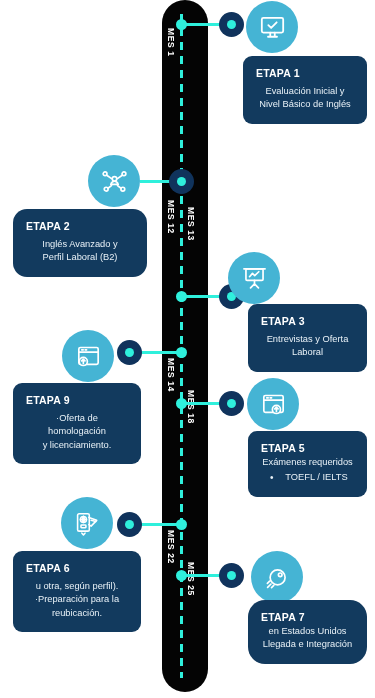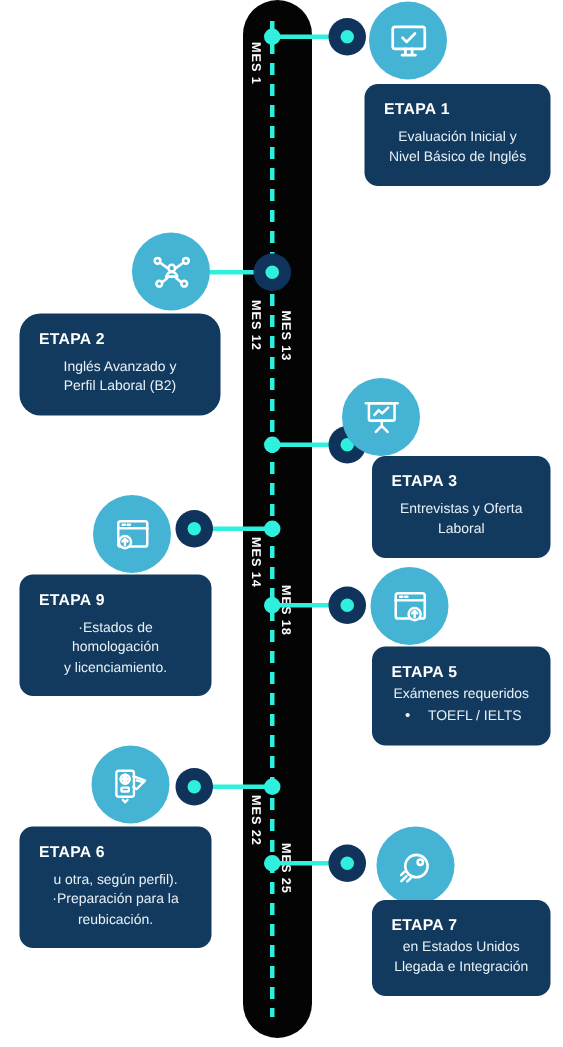--- a/index.html
+++ b/index.html
@@ -229,21 +229,21 @@
         <path d="M3.4 8.1h17.2"></path>
         <path d="M6 6.1h1.3M9 6.1h1.3"></path>
         <circle cx="7.4" cy="16.4" r="3.6" fill="#45b4d4"></circle>
         <path d="M7.4 18.2v-3.6M5.9 15.9l1.5-1.5 1.5 1.5"></path>
       </svg>
     </span>
   </div>
   <div class="card" style="left:13px; top:383px; width:128px;">
     <div class="card-title">ETAPA 9</div>
     <div class="card-body">
-      <span class="ln">·Estados de homologación</span>
+      <span class="ln">·Oferta de homologación</span>
       <span class="ln">y licenciamiento.</span>
     </div>
   </div>
 
   <div class="node" style="top:398px;"></div>
   <div class="lead" style="left:186px; top:402px; width:45px;"></div>
   <div class="ring" style="left:219px; top:391px;"></div>
   <div class="bubble" style="left:247px; top:378px;">
     <span>
       <svg viewBox="0 0 24 24" fill="none" stroke="#ffffff" stroke-width="1.5" stroke-linecap="round" stroke-linejoin="round">
@@ -295,21 +295,21 @@
   <div class="ring" style="left:219px; top:563px;"></div>
   <div class="bubble" style="left:251px; top:551px;">
     <span>
       <svg viewBox="0 0 24 24" fill="none" stroke="#ffffff" stroke-width="1.5" stroke-linecap="round" stroke-linejoin="round">
         <path d="M7.4 16.6c-2.6-2.6-2.6-6.8 0-9.4 2.6-2.6 6.8-2.6 9.4 0 2.6 2.6 2.6 6.8 0 9.4-2.6 2.6-6.8 2.6-9.4 0z"></path>
         <circle cx="14.4" cy="9.6" r="1.6"></circle>
         <path d="M6.2 17.8l-3 3M5 15.3l-2 2M8.7 19l-2 2"></path>
       </svg>
     </span>
   </div>
-  <div class="card" style="left:248px; top:600px; width:119px;">
+  <div class="card" style="left:248px; top:600px; width:119px;border-radius:17px;">
     <div class="card-title" style="margin-bottom:2px;">ETAPA 7</div>
     <div class="card-body">
       <span class="ln">en Estados Unidos</span>
       <span class="ln">Llegada e Integración</span>
     </div>
   </div>
 
 </div>
 
 </body></html>

